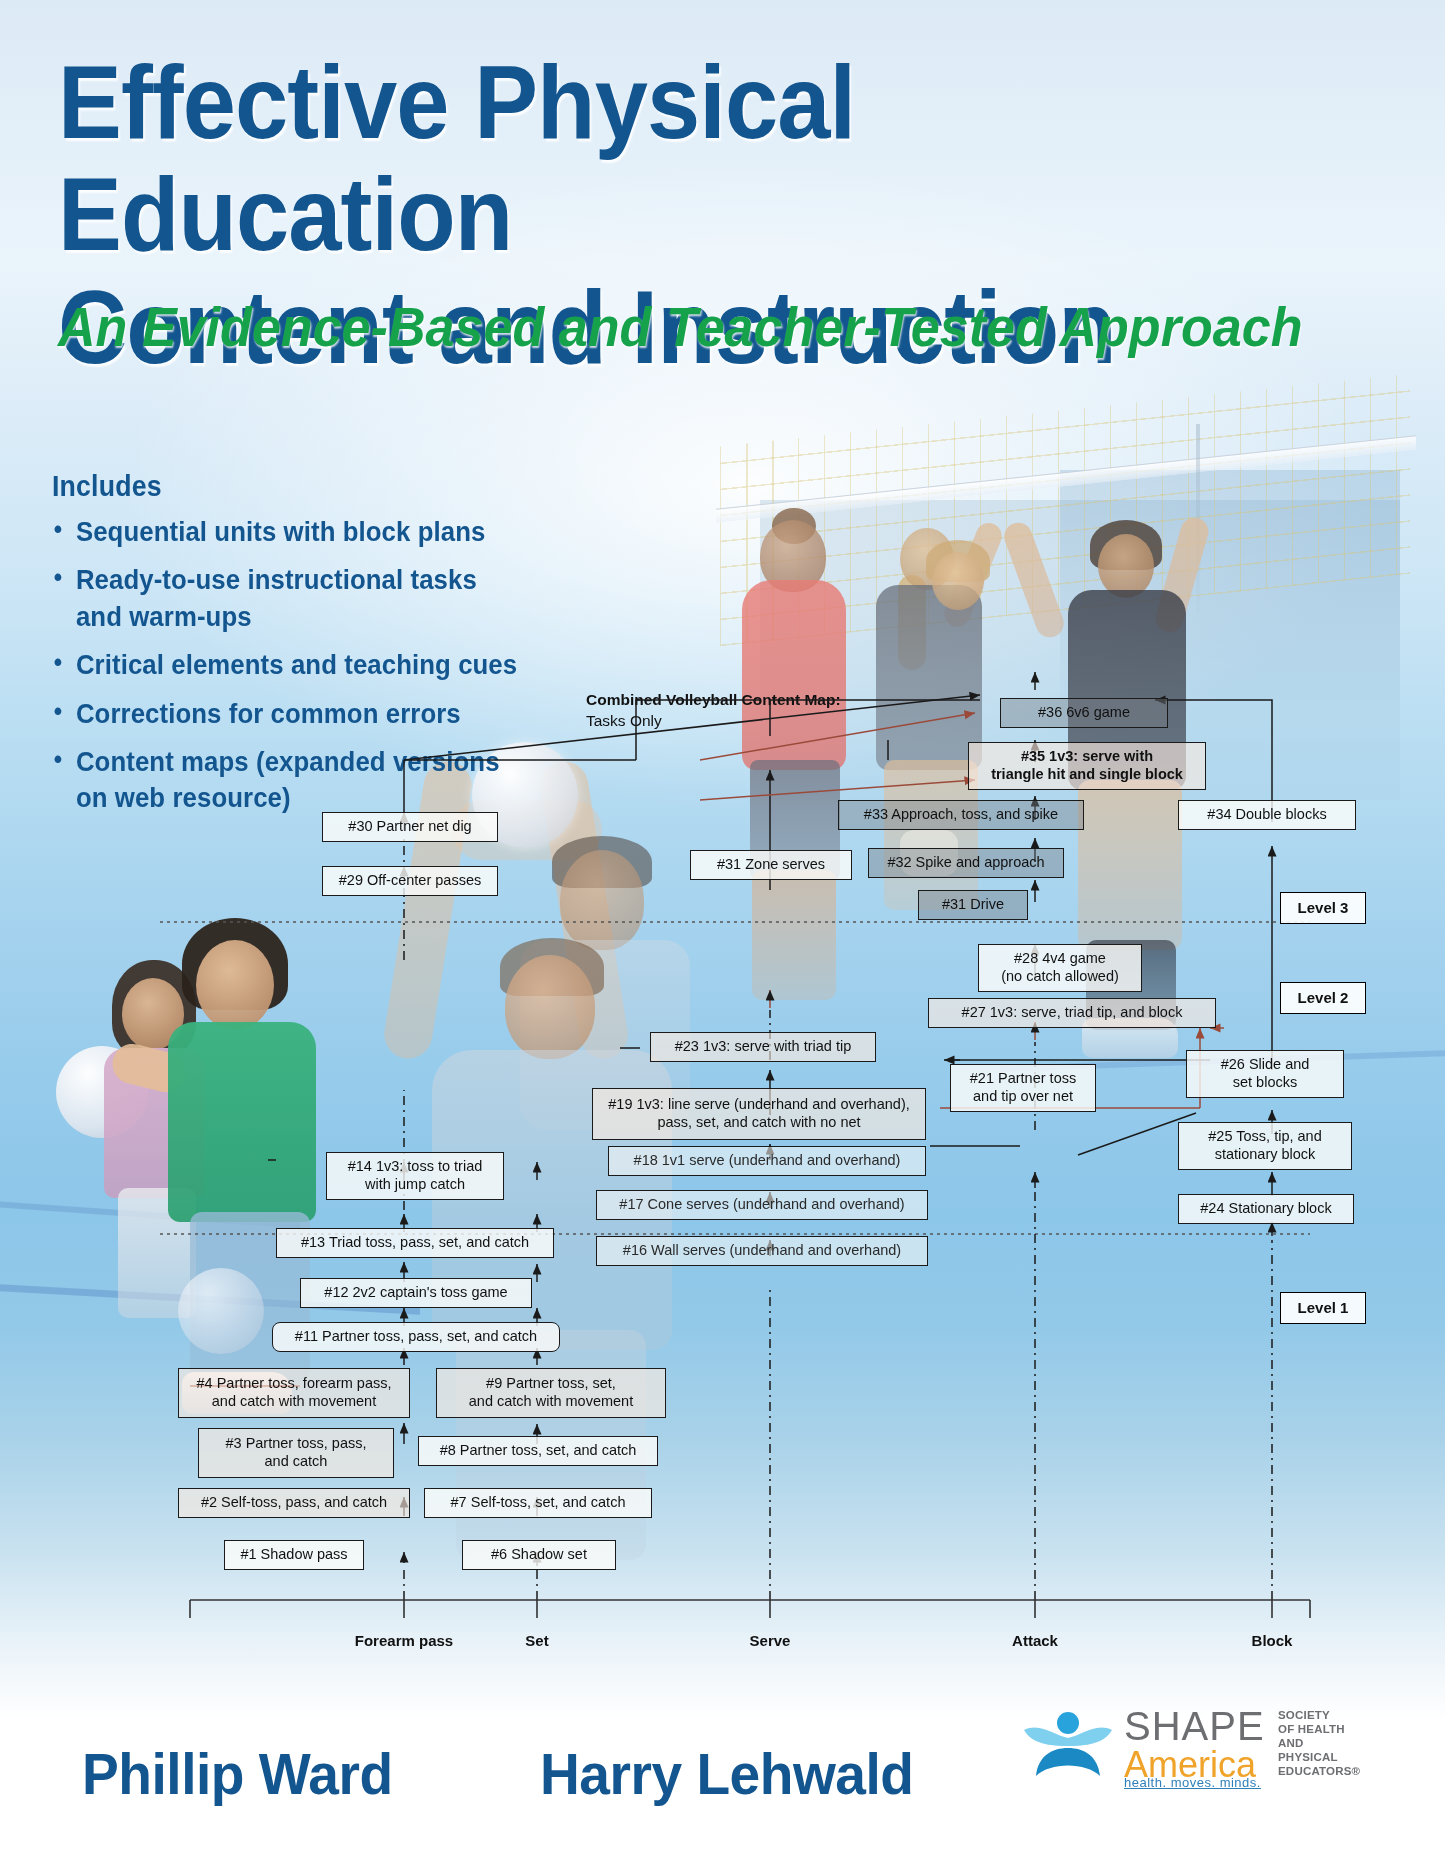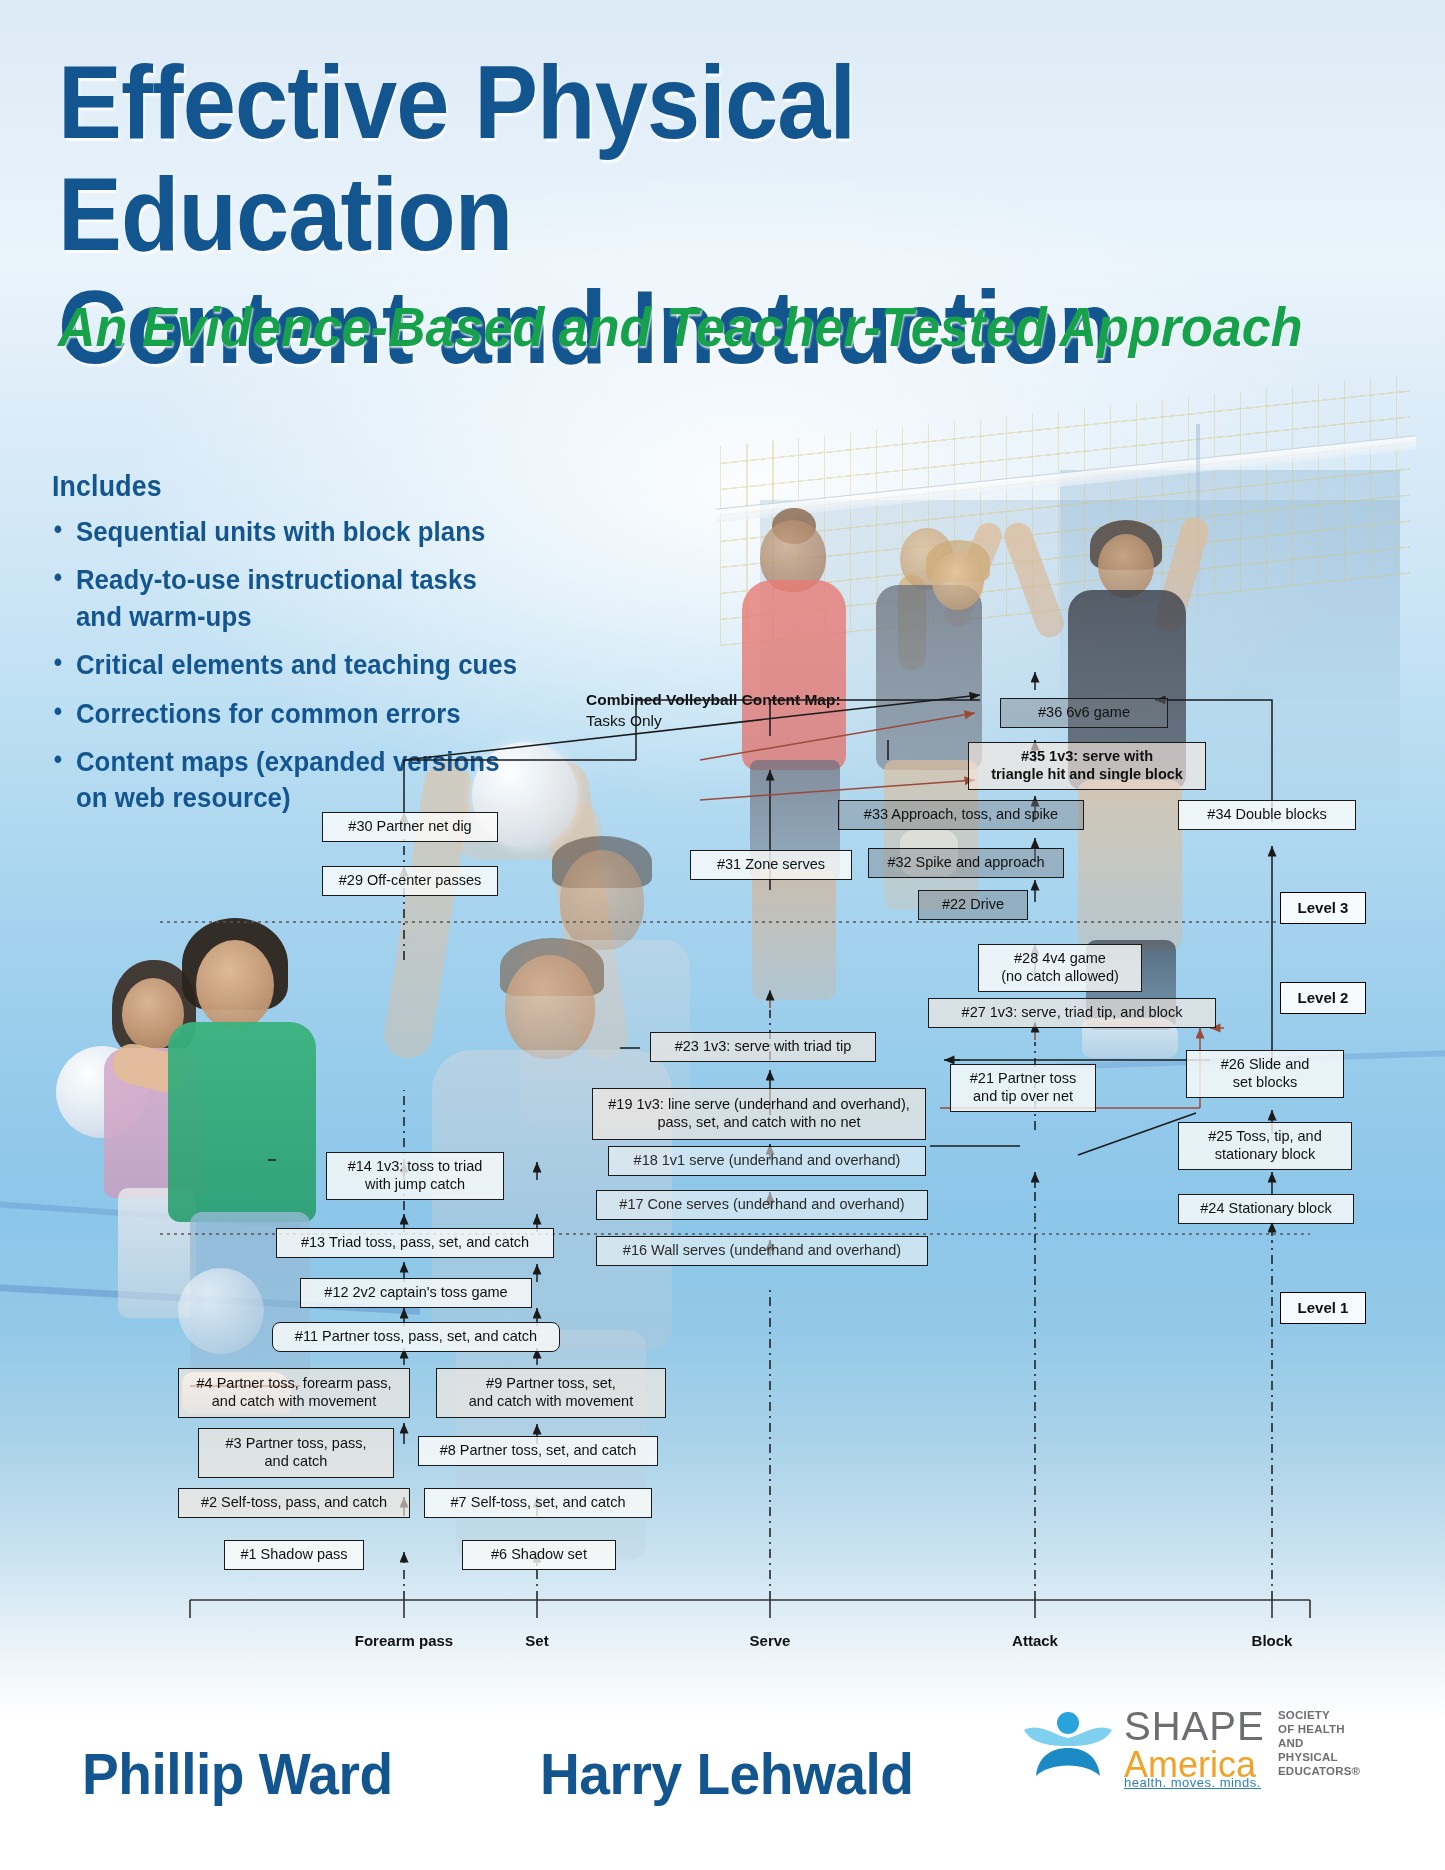--- a/index.html
+++ b/index.html
@@ -509,21 +509,21 @@
     <div class="node" style="left:322px;top:866px;width:176px;height:30px;">#29 Off-center passes</div>
     <div class="node" style="left:978px;top:944px;width:164px;height:48px;">#28 4v4 game
 (no catch allowed)</div>
     <div class="node warm" style="left:928px;top:998px;width:288px;height:30px;">#27 1v3: serve, triad tip, and block</div>
     <div class="node" style="left:1186px;top:1050px;width:158px;height:48px;">#26 Slide and
 set blocks</div>
     <div class="node" style="left:1178px;top:1122px;width:174px;height:48px;">#25 Toss, tip, and
 stationary block</div>
     <div class="node" style="left:1178px;top:1194px;width:176px;height:30px;">#24 Stationary block</div>
     <div class="node warm" style="left:650px;top:1032px;width:226px;height:30px;">#23 1v3: serve with triad tip</div>
-    <div class="node grey" style="left:918px;top:890px;width:110px;height:30px;">#22 Drive</div>
+    <div class="node grey" style="left:918px;top:890px;width:110px;height:30px;">#31 Drive</div>
     <div class="node" style="left:950px;top:1064px;width:146px;height:48px;">#21 Partner toss
 and tip over net</div>
     <div class="node warm" style="left:592px;top:1088px;width:334px;height:52px;">#19 1v3: line serve (underhand and overhand),
 pass, set, and catch with no net</div>
     <div class="node faint" style="left:608px;top:1146px;width:318px;height:30px;">#18 1v1 serve (underhand and overhand)</div>
     <div class="node faint" style="left:596px;top:1190px;width:332px;height:30px;">#17 Cone serves (underhand and overhand)</div>
     <div class="node faint" style="left:596px;top:1236px;width:332px;height:30px;">#16 Wall serves (underhand and overhand)</div>
     <div class="node" style="left:326px;top:1152px;width:178px;height:48px;">#14 1v3: toss to triad
 with jump catch</div>
     <div class="node" style="left:276px;top:1228px;width:278px;height:30px;">#13 Triad toss, pass, set, and catch</div>

